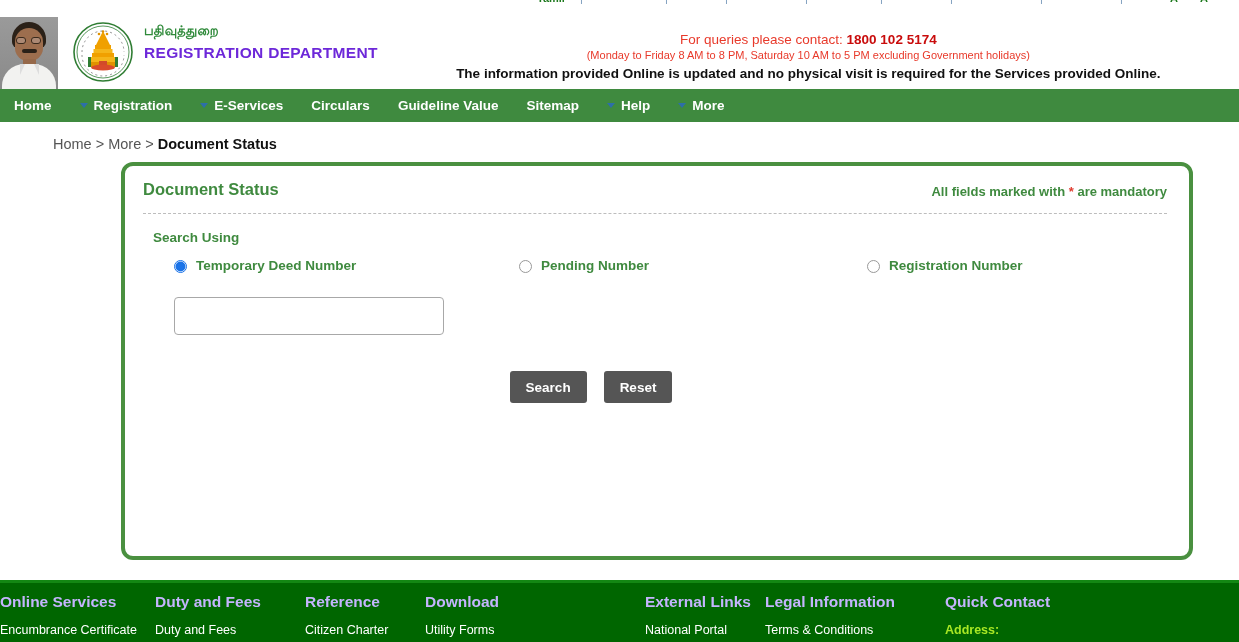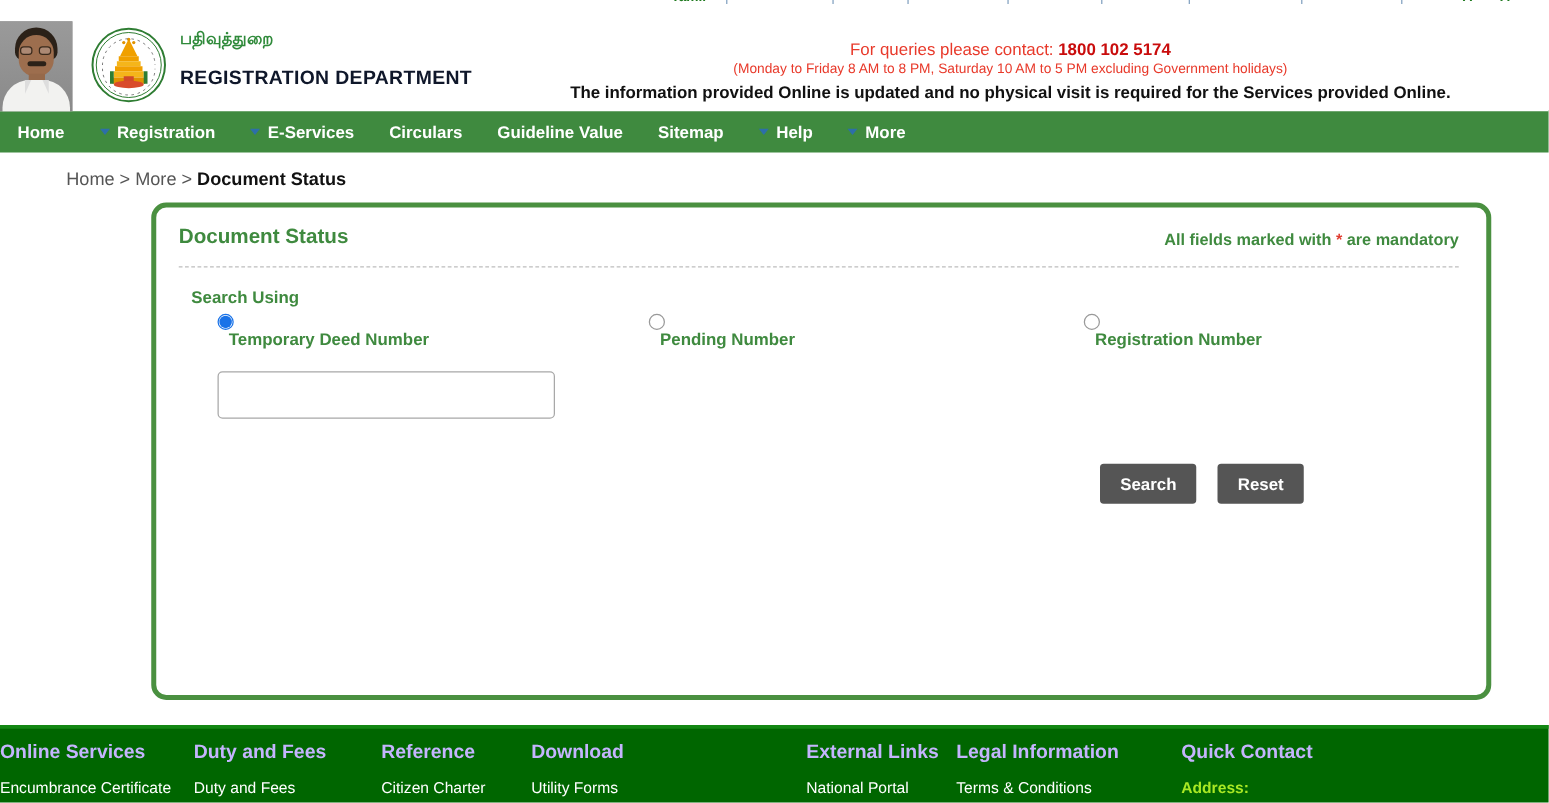--- a/index.html
+++ b/index.html
@@ -78,22 +78,22 @@
   .emblem {
     width: 62px; height: 62px; margin-left: 14px; margin-top: 8px;
     flex: 0 0 auto; position: relative;
   }
   .brand-text { margin-left: 10px; margin-top: 10px; }
   .brand-tamil {
     color: #2f8a3a; font-size: 13px; font-weight: bold; letter-spacing: .2px;
     line-height: 16px;
   }
   .brand-en {
-    color: #0f172a; font-size: 15.5px; font-weight: bold; letter-spacing: .3px;
-    line-height: 19px; margin-top: 14px;
+    color: #6d28d9; font-size: 15.5px; font-weight: bold; letter-spacing: .3px;
+    line-height: 19px; margin-top: 4px;
   }
 
   .header-msg {
     flex: 1 1 auto;
     text-align: center;
     padding-top: 18px;
   }
   .msg-contact { color: #e8392a; font-size: 13.5px; line-height: 17px; }
   .msg-contact b { color: #c90c0c; font-weight: bold; }
   .msg-hours { color: #e8392a; font-size: 11px; line-height: 15px; }
@@ -160,21 +160,21 @@
     color: #3f8a3f; font-size: 13.5px; font-weight: bold;
     padding: 16px 0 0 14px;
   }
 
   .radio-row {
     display: flex; align-items: center;
     padding: 10px 0 0 0;
     position: relative; height: 30px;
   }
   .radio-opt {
-    position: absolute; display: flex; align-items: flex-start; cursor: pointer; flex-direction: column;
+    position: absolute; display: flex; align-items: flex-end; cursor: pointer;
   }
   .radio-opt .rb {
     width: 13px; height: 13px; border-radius: 50%;
     border: 1px solid #999999; background: #ffffff;
     display: inline-block; position: relative; flex: 0 0 auto;
   }
   .radio-opt.on .rb { border-color: #1a73e8; background: #ffffff; }
   .radio-opt.on .rb::after {
     content: ""; position: absolute; left: 2px; top: 2px;
     width: 7px; height: 7px; border-radius: 50%; background: #1a73e8;
@@ -190,21 +190,21 @@
     border: 1px solid #a8a8a8;
     border-radius: 4px;
     background: #ffffff;
     padding: 0 8px;
     font-size: 14px; font-family: "Liberation Sans", sans-serif;
     color: #222222;
     outline: none;
   }
 
   .btn-row {
-    display: flex; justify-content: flex-end;
+    display: flex; justify-content: center;
     gap: 17px;
     padding-top: 36px;
     padding-right: 128px;
   }
   .btn {
     background: #555555; color: #ffffff;
     border: none; border-radius: 3px;
     font-size: 13.5px; font-weight: bold;
     font-family: "Liberation Sans", sans-serif;
     padding: 0 16px; height: 32px;

